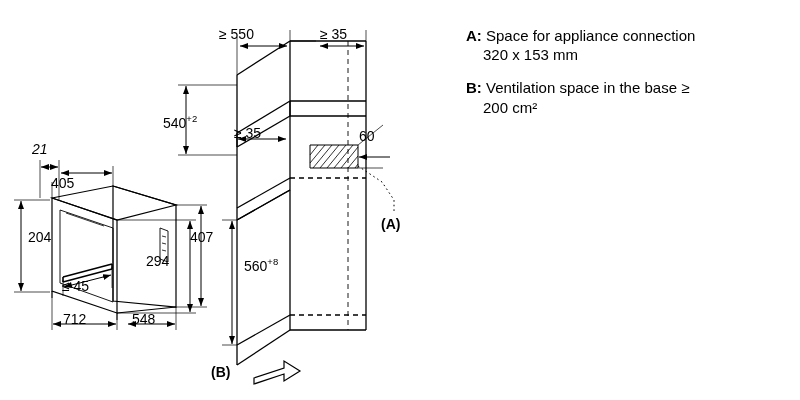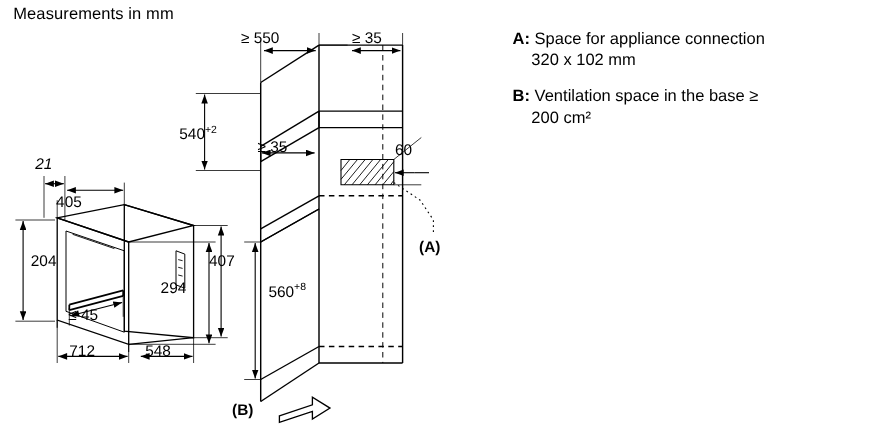--- a/index.html
+++ b/index.html
@@ -68,27 +68,26 @@
   .sup {
     font-size: 9.5px;
     vertical-align: super;
   }
 </style>
 </head>
 <body>
 
 <div id="stage">
 
-  <div class="title">Measurements in mm</div>
 
   <div class="legend">
     <div class="legend-item">
       <span class="legend-key">A:</span>
       <span class="legend-text">Space for appliance connection</span>
-      <span class="legend-line2 legend-text">320 x 102 mm</span>
+      <span class="legend-line2 legend-text">320 x 153 mm</span>
     </div>
     <div class="legend-item">
       <span class="legend-key">B:</span>
       <span class="legend-text">Ventilation space in the base ≥</span>
       <span class="legend-line2 legend-text">200 cm²</span>
     </div>
   </div>
 
   <svg class="diagram" viewBox="0 0 800 400">
     <defs>

